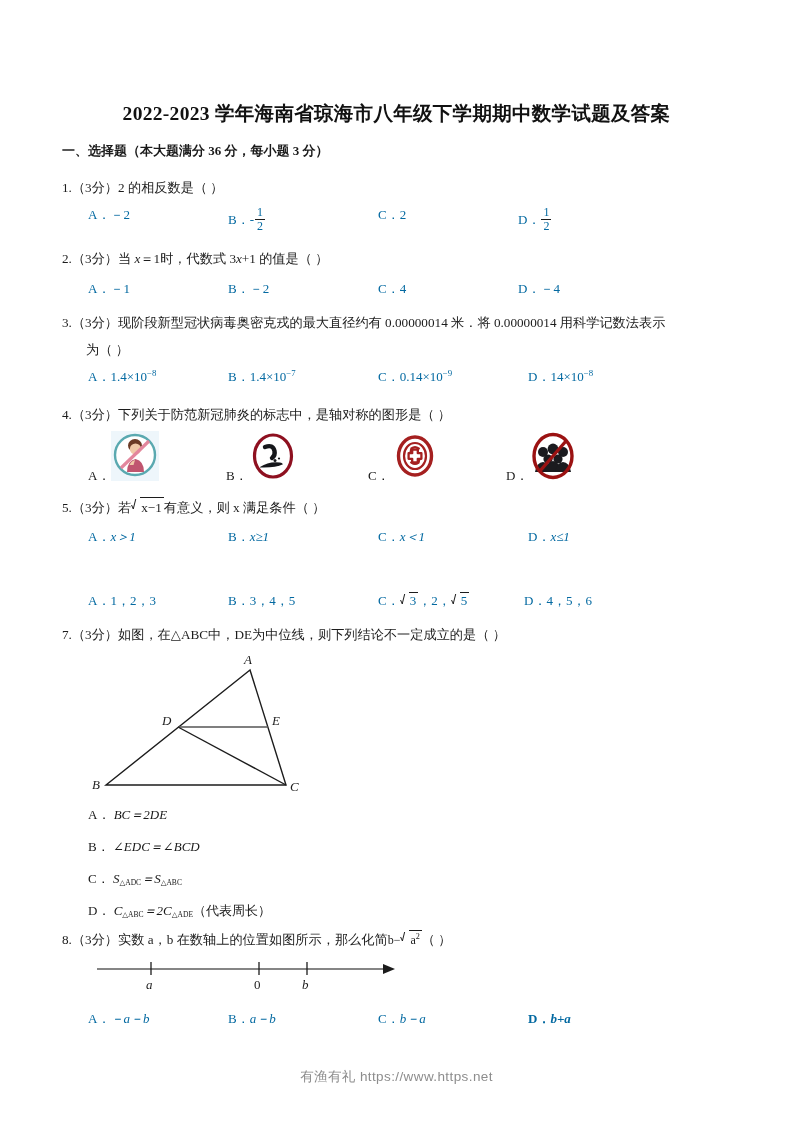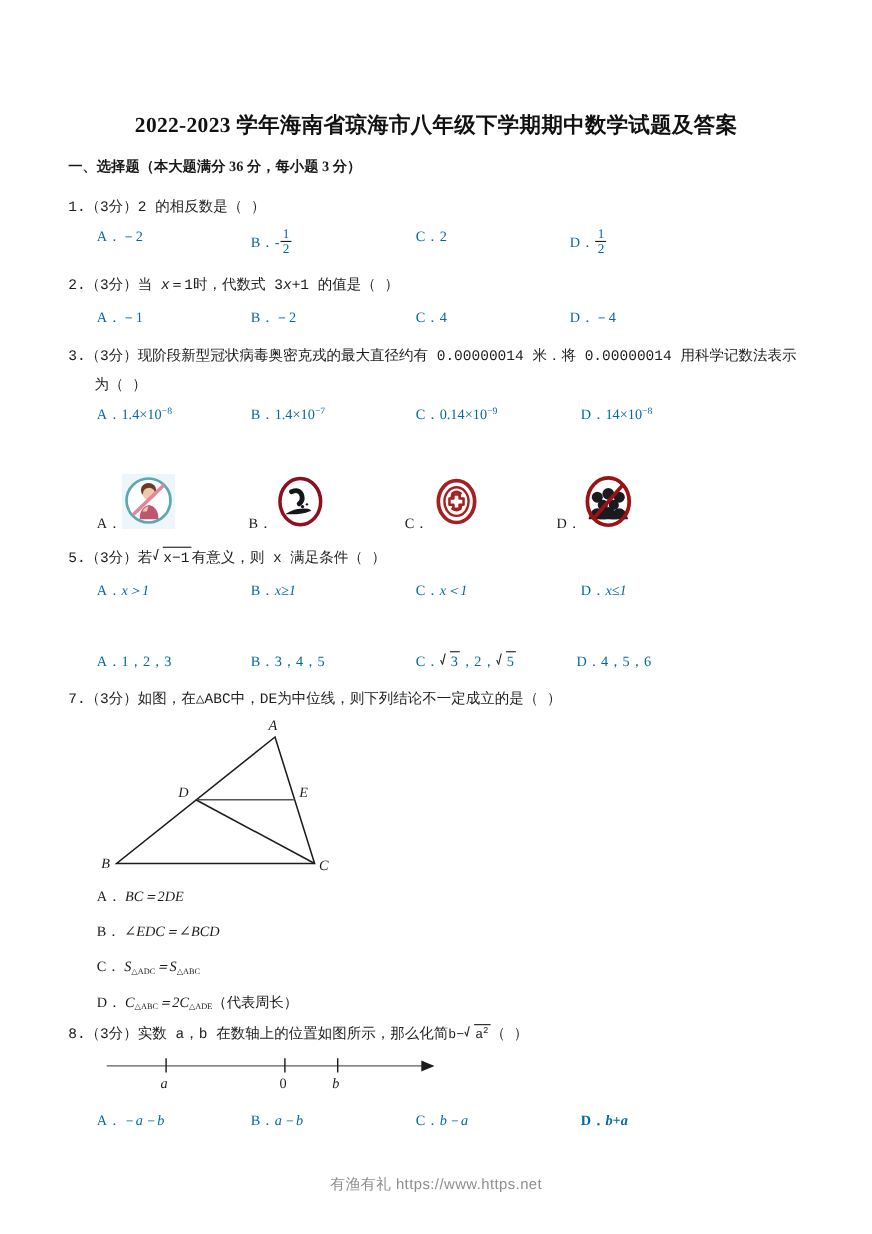--- a/index.html
+++ b/index.html
@@ -50,21 +50,20 @@
   .q {
     position: absolute;
     left: 62px;
     width: 670px;
     font-size: 13.2px;
     line-height: 1.55;
     color: #1c1c1c;
   }
   .q .stem {
     white-space: normal;
-    font-family: Liberation Mono, monospace;
   }
   .q .stem.indent2 {
     margin-left: 24px;
   }
 
   
   .opts {
     position: absolute;
     left: 88px;
     width: 650px;
@@ -239,20 +238,25 @@
   <div class="q" style="top:340px;">
     <span class="stem indent2">为（      ）</span>
   </div>
   <div class="opts" style="top:368px;">
     <span class="opt opt-a"><span>A．</span><span>1.4×10</span><sup class="exp">−8</sup></span>
     <span class="opt opt-b"><span>B．</span><span>1.4×10</span><sup class="exp">−7</sup></span>
     <span class="opt opt-c"><span>C．</span><span>0.14×10</span><sup class="exp">−9</sup></span>
     <span class="opt opt-d" style="left:440px;"><span>D．</span><span>14×10</span><sup class="exp">−8</sup></span>
   </div>
 
+  <div class="q" style="top:405px;">
+    <span class="stem">
+      <span>4.</span><span>（3分）</span><span>下列关于防范新冠肺炎的标志中，是轴对称的图形是（      ）</span>
+    </span>
+  </div>
   <div class="icon-row" style="top:430px;">
 
     <div class="icon-cell" style="left:0px;">
       <span class="lab">A．</span>
       <span class="art">
         <svg viewBox="0 0 50 52" width="50" height="52">
           <rect x="1" y="1" width="48" height="50" fill="#eef6fb"></rect>
           <circle cx="25" cy="25" r="20" fill="#ffffff" stroke="#5aa9b0" stroke-width="2.4"></circle>
           <ellipse cx="25" cy="15.5" rx="7" ry="6.4" fill="#6b3a26"></ellipse>
           <circle cx="25.5" cy="19" r="5.6" fill="#f0c9a8"></circle>

